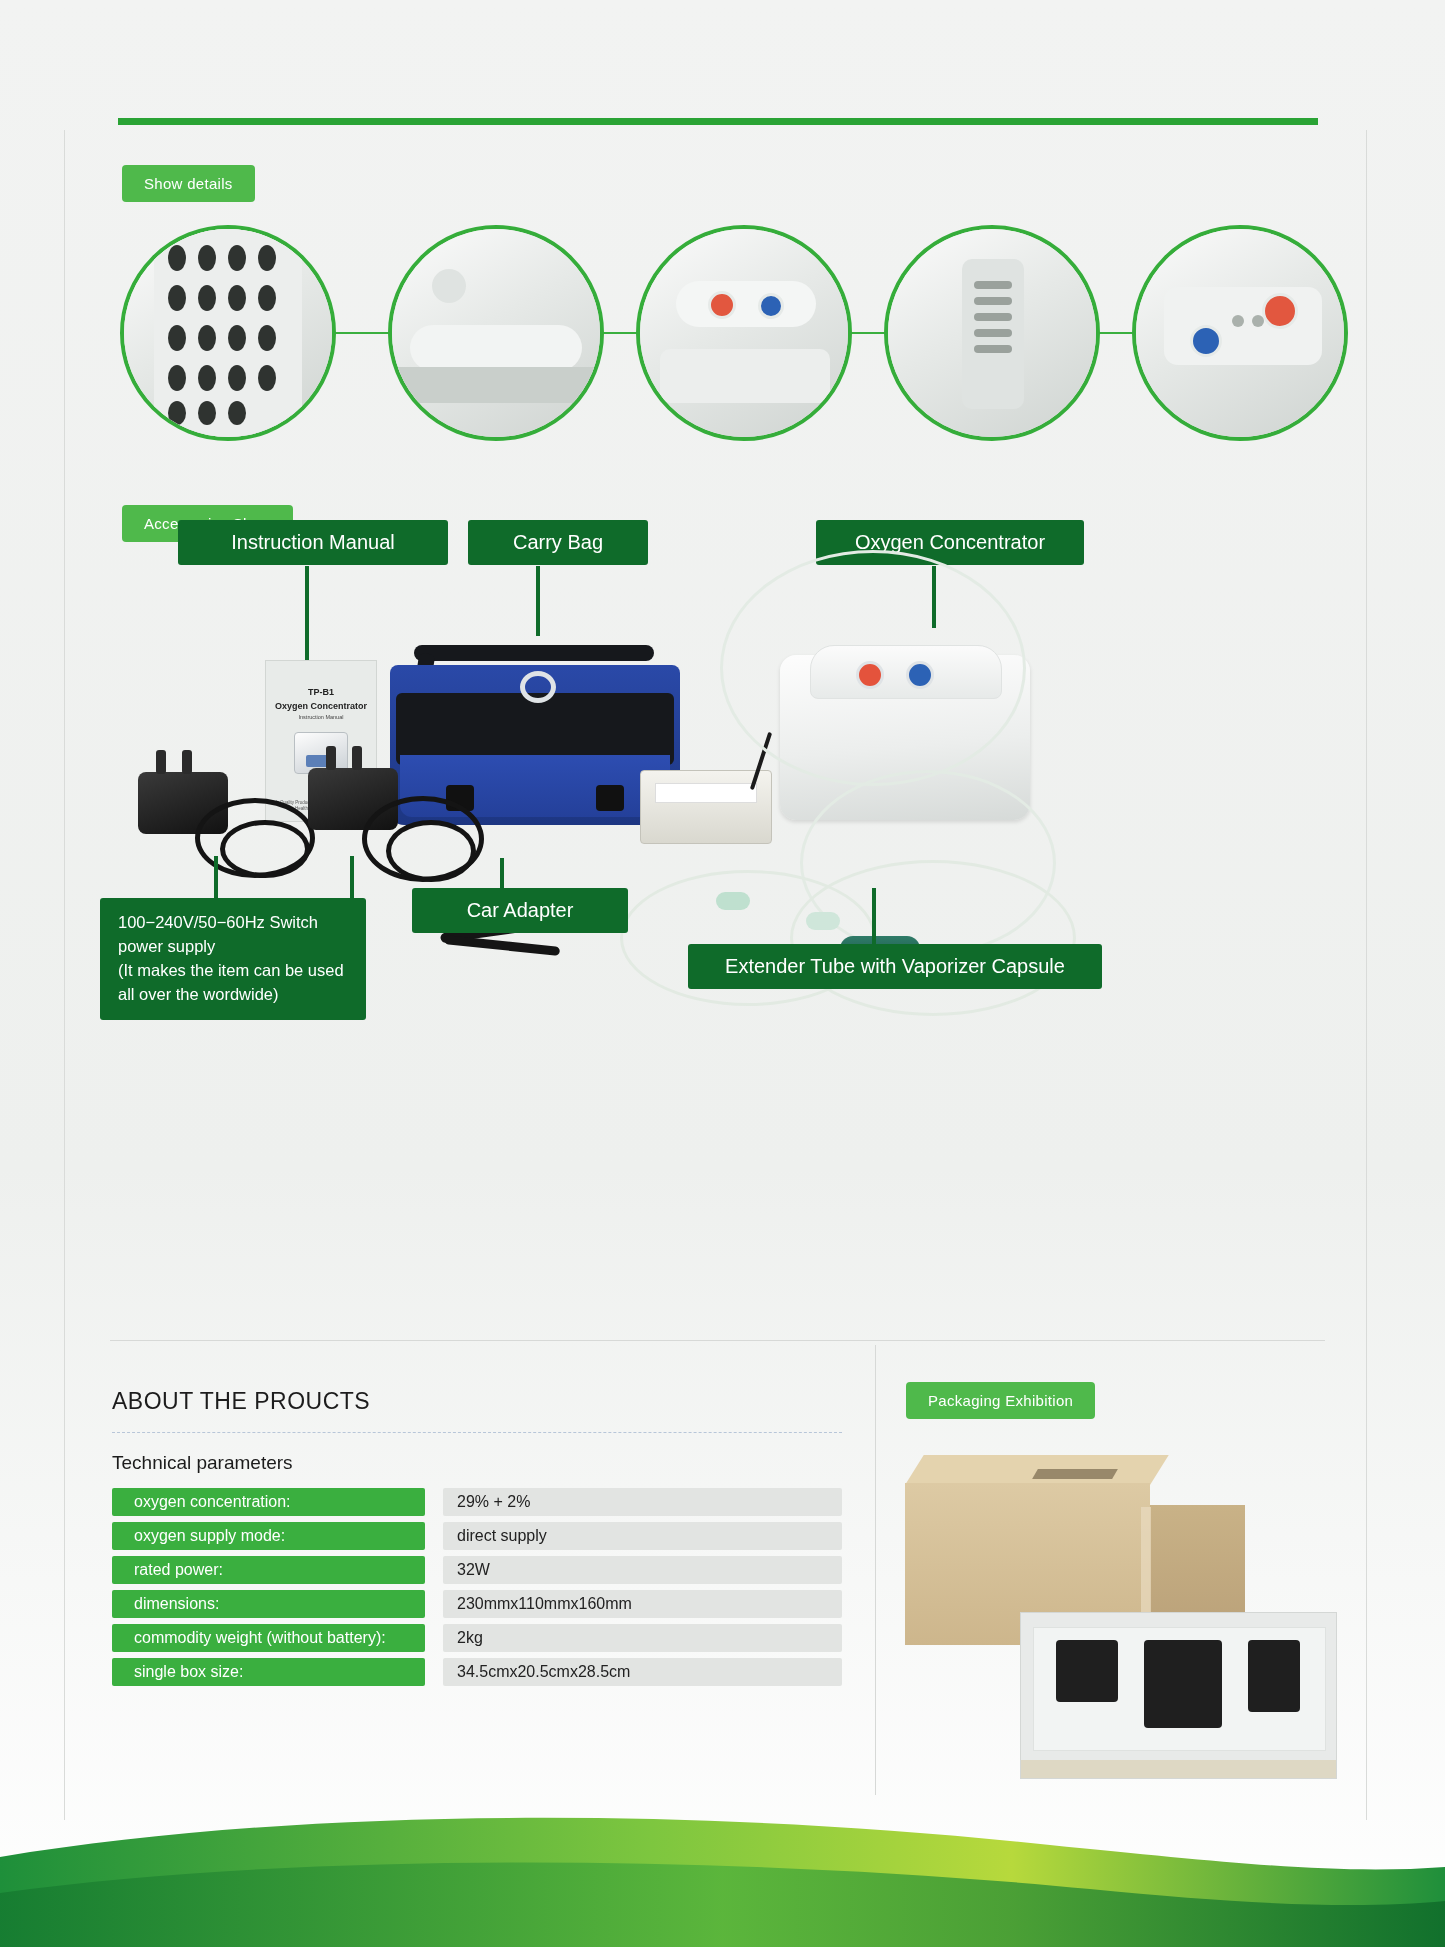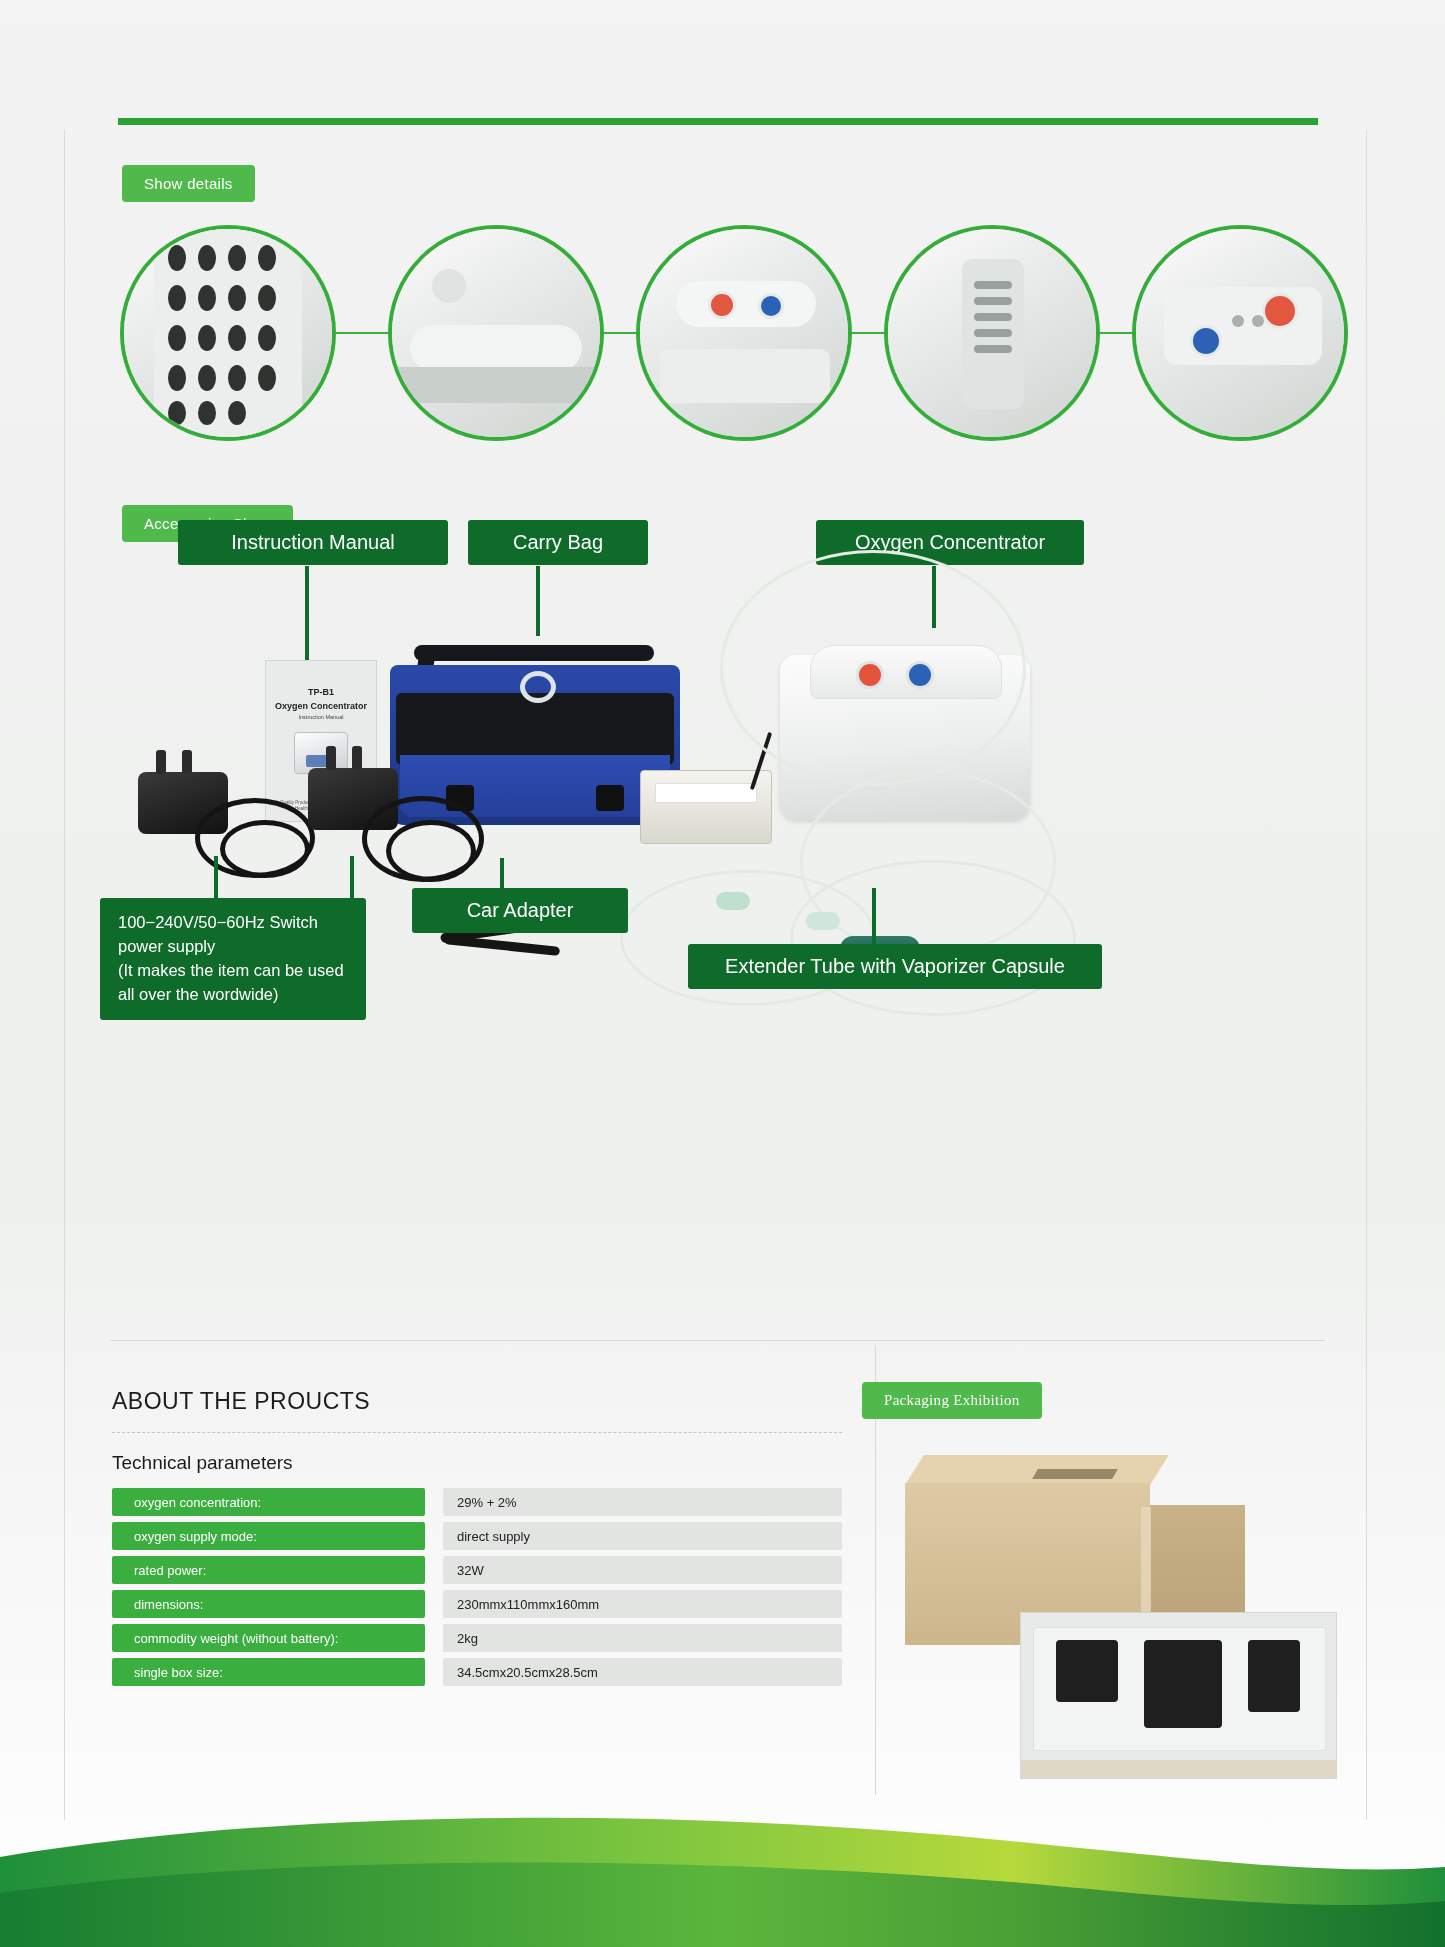--- a/index.html
+++ b/index.html
@@ -103,27 +103,27 @@
 
   
   .sep{position:absolute;left:110px;top:1340px;width:1215px;height:1px;background:#d7d9d7;}
   .vsep{position:absolute;left:875px;top:1345px;width:1px;height:450px;background:#d7d9d7;}
 
   .about{position:absolute;left:112px;top:1388px;font-size:23px;color:#1c1c1c;letter-spacing:.5px;}
   .dashed{position:absolute;left:112px;top:1432px;width:730px;border-top:1px dashed #b8c6d8;}
   .tech{position:absolute;left:112px;top:1452px;font-size:19px;color:#1c1c1c;}
 
   table.params{position:absolute;left:112px;top:1482px;width:730px;border-collapse:separate;border-spacing:0 6px;}
-  table.params td{height:26px;font-size:13px;color:#333;}
+  table.params td{height:26px;font-size:16px;color:#333;}
   table.params td.k{width:290px;background:#3aaf3f;color:#fff;padding-left:22px;border-radius:2px;}
   table.params td.sp{width:16px;background:transparent;}
   table.params td.v{background:#e2e4e2;padding-left:14px;border-radius:2px;color:#222;}
 
   
-  .pack-tag{position:absolute;left:862px;top:1382px;font-family:Liberation Serif, serif;}
+  .pack-tag{position:absolute;left:906px;top:1382px;}
   .carton{position:absolute;left:905px;top:1455px;width:340px;height:190px;}
   .carton .front{position:absolute;left:0;top:28px;width:245px;height:162px;background:linear-gradient(180deg,#ddcaa4,#cdb68c);}
   .carton .side{position:absolute;left:245px;top:50px;width:95px;height:140px;background:linear-gradient(180deg,#c9b287,#b9a078);}
   .carton .topf{position:absolute;left:0;top:0;width:245px;height:30px;background:#e4d3ae;transform:skewX(-32deg);transform-origin:bottom left;}
   .carton .logo{position:absolute;left:130px;top:14px;width:80px;height:10px;background:#5a4a33;opacity:.55;transform:skewX(-30deg);}
   .carton .tape{position:absolute;left:236px;top:52px;width:10px;height:120px;background:#e9dcc0;opacity:.7;}
 
   .foam{position:absolute;left:1020px;top:1612px;width:315px;height:165px;background:#e8eae9;border:1px solid #d4d7d5;}
   .foam .tray{position:absolute;left:12px;top:14px;width:291px;height:122px;background:#f2f4f3;border:1px solid #dfe2e0;}
   .foam .cell{position:absolute;top:12px;background:#1f1f1f;border-radius:4px;}

